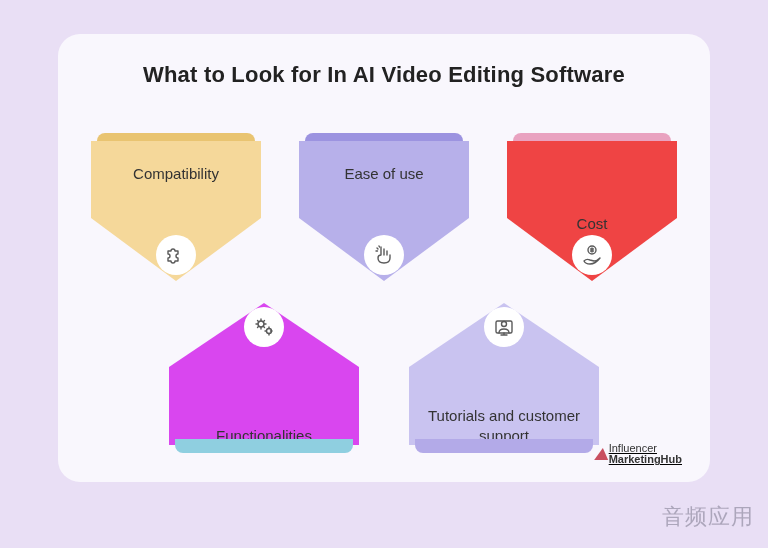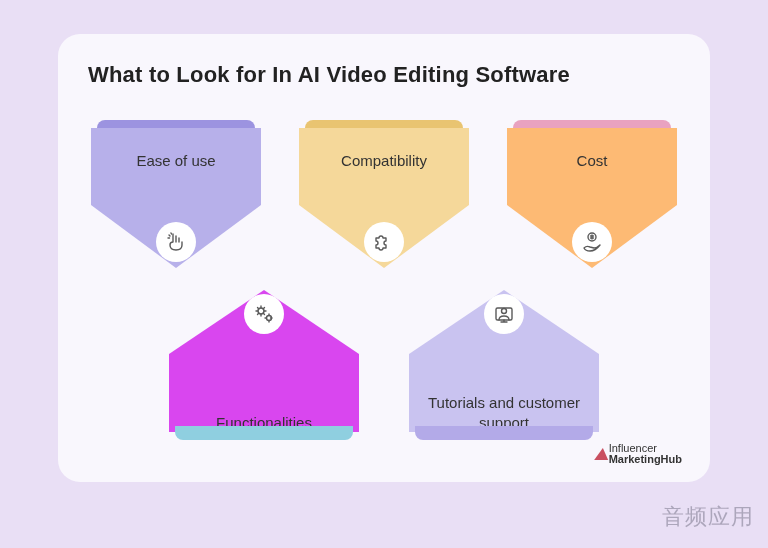--- a/index.html
+++ b/index.html
@@ -22,21 +22,22 @@
       width: 652px;
       height: 448px;
       background: #f9f7fd;
       border-radius: 22px;
       padding: 28px 30px 24px;
     }
     .title {
       font-size: 22px;
       font-weight: 700;
       color: #222;
-      margin-bottom: 32px;
+      text-align: center;
+      margin-bottom: 45px;
       letter-spacing: 0.2px;
     }
     .row {
       display: flex;
       justify-content: center;
       gap: 38px;
     }
     .row-2 {
       margin-top: 22px;
       gap: 50px;
@@ -129,34 +130,35 @@
       background: #fff;
       display: flex;
       align-items: center;
       justify-content: center;
     }
     
     .c0 .body { background: #f5d89a; }
     .c0 .flap { background: #e9c471; }
     .c1 .body { background: #b7b0ea; }
     .c1 .flap { background: #9c93e0; }
-    .c2 .body { background: #fdba74; }
+    .c2 .body { background: #ef4444; align-items: center; }
     .c2 .flap { background: #e9a2c0; }
     .c3 .body { background: #d946ef; }
     .c3 .flap { background: #8fcfe0; }
     .c4 .body { background: #c9c3f0; }
     .c4 .flap { background: #b3aae8; }
     svg.ico { width: 24px; height: 24px; stroke: #5a5a5a; stroke-width: 1.4; fill: none; stroke-linecap: round; stroke-linejoin: round; }
     
     .logo {
       position: absolute;
       right: 28px;
       bottom: 16px;
       display: flex;
       align-items: center;
+      text-decoration: underline;
     }
     .logo .mark {
       width: 0; height: 0;
       border-left: 7px solid transparent;
       border-right: 7px solid transparent;
       border-bottom: 12px solid #c94f60;
       transform: skewX(-8deg);
     }
     .logo .txt {
       font-size: 11px;
@@ -177,41 +179,41 @@
     }
   </style>
 </head>
 <body>
 
 <div class="card">
   <h1 class="title">What to Look for In AI Video Editing Software</h1>
 
   <div class="row">
 
+    <div class="shape-down c0">
+      <div class="flap"></div>
+      <div class="body">
+        <div class="label">Compatibility</div>
+      </div>
+      <div class="icon-circle">
+        <svg class="ico" viewBox="0 0 24 24">
+          <path d="M4 8h3a2 2 0 1 1 4 0h3v3a2 2 0 1 0 0 4v3H11a2 2 0 1 1-4 0H4v-3a2 2 0 1 0 0-4V8z"></path>
+        </svg>
+      </div>
+    </div>
+
     <div class="shape-down c1">
       <div class="flap"></div>
       <div class="body">
         <div class="label">Ease of use</div>
       </div>
       <div class="icon-circle">
         <svg class="ico" viewBox="0 0 24 24">
           <path d="M9 4v8M12 6v6M15 8v4M9 12c-2 0-3 1-3 3 0 3 2 5 6 5s6-2 6-5v-3"></path>
           <path d="M5 5l1 1M7 3l.5 1M4 8h1.5"></path>
-        </svg>
-      </div>
-    </div>
-
-    <div class="shape-down c0">
-      <div class="flap"></div>
-      <div class="body">
-        <div class="label">Compatibility</div>
-      </div>
-      <div class="icon-circle">
-        <svg class="ico" viewBox="0 0 24 24">
-          <path d="M4 8h3a2 2 0 1 1 4 0h3v3a2 2 0 1 0 0 4v3H11a2 2 0 1 1-4 0H4v-3a2 2 0 1 0 0-4V8z"></path>
         </svg>
       </div>
     </div>
 
     <div class="shape-down c2">
       <div class="flap"></div>
       <div class="body">
         <div class="label">Cost</div>
       </div>
       <div class="icon-circle">

